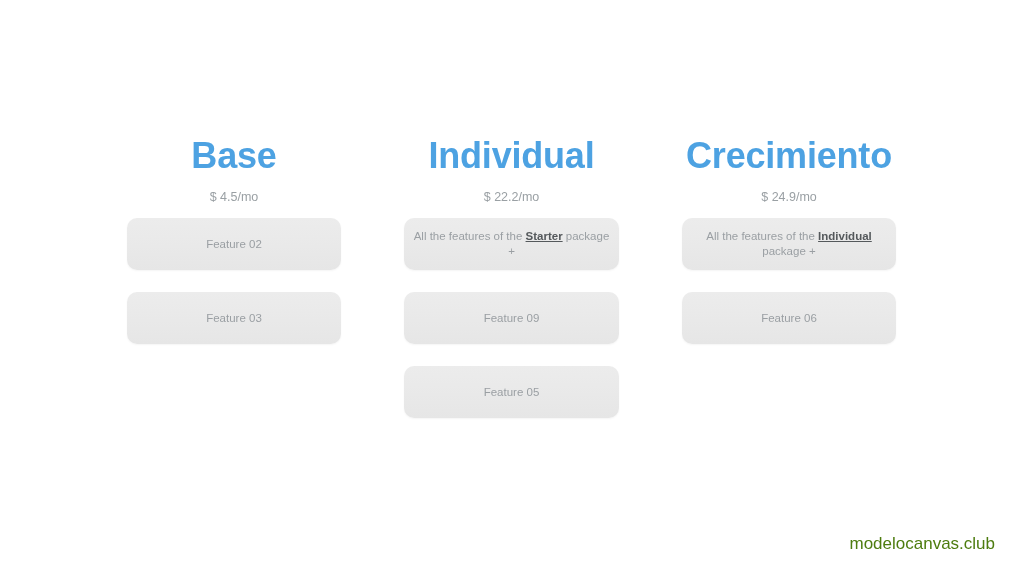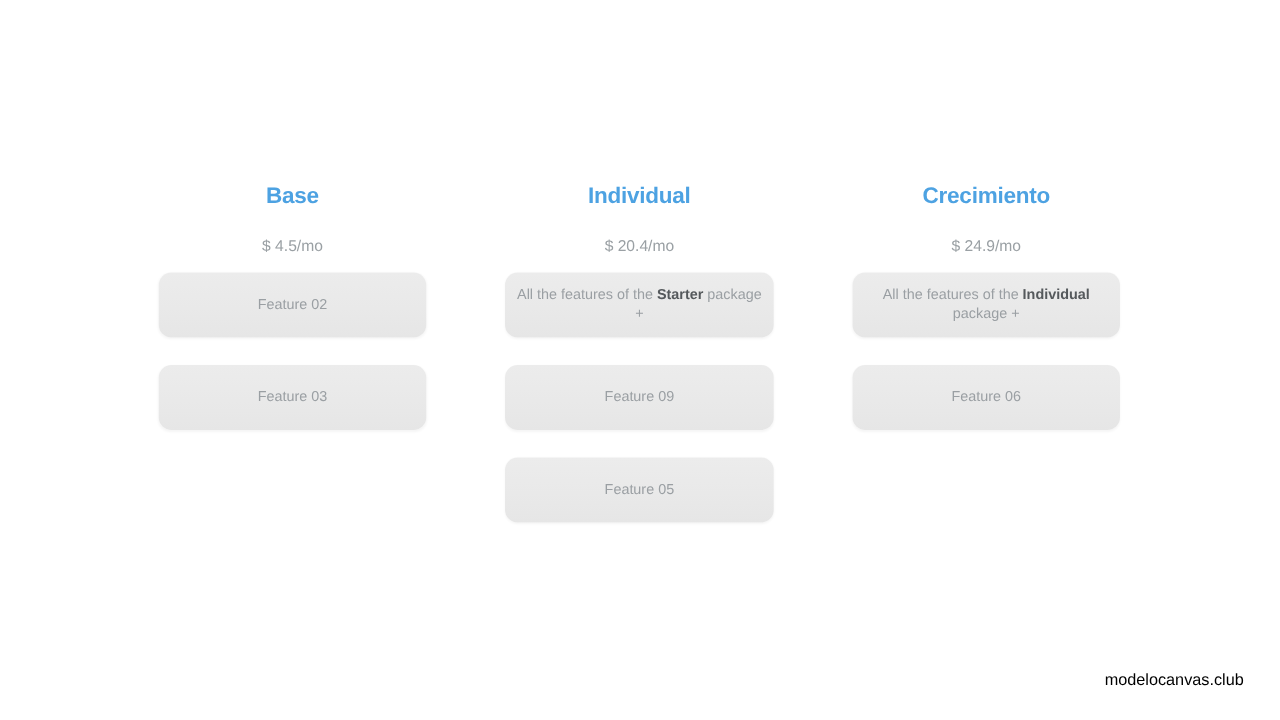--- a/index.html
+++ b/index.html
@@ -37,21 +37,21 @@
     display: flex;
     flex-direction: column;
     align-items: center;
   }
 
   .column.col-0 { width: 214px; margin-left: 127px; }
   .column.col-1 { width: 215px; margin-left: 63px; }
   .column.col-2 { width: 214px; margin-left: 63px; }
 
   .plan-title {
-    font-size: 18px;
+    font-size: 36px;
     font-weight: bold;
     color: #4da2e2;
     letter-spacing: -0.2px;
     line-height: 32px;
     margin: 0;
     white-space: nowrap;
     text-align: center;
   }
 
   .plan-price {
@@ -86,28 +86,29 @@
   .feature-text {
     font-size: 11.5px;
     line-height: 15px;
     color: #9a9fa3;
     text-align: center;
   }
 
   .feature-text b {
     color: #55595c;
     font-weight: bold;
+    text-decoration: underline;
   }
 
   .watermark {
     position: absolute;
     right: 29px;
     bottom: 23px;
-    font-size: 13px;
-    color: #000000;
+    font-size: 17px;
+    color: #4d7c0f;
     line-height: 18px;
     white-space: nowrap;
   }
 </style>
 </head>
 <body>
 
 <div class="slide">
 
   <div class="columns">
@@ -120,21 +121,21 @@
           <div class="feature-text"><span>Feature 02</span><b></b><span></span></div>
         </div>
         <div class="feature-pill">
           <div class="feature-text"><span>Feature 03</span><b></b><span></span></div>
         </div>
       </div>
     </div>
 
     <div class="column col-1">
       <div class="plan-title">Individual</div>
-      <div class="plan-price">$ 20.4/mo</div>
+      <div class="plan-price">$ 22.2/mo</div>
       <div class="features">
         <div class="feature-pill">
           <div class="feature-text"><span>All the features of the </span><b>Starter</b><span> package +</span></div>
         </div>
         <div class="feature-pill">
           <div class="feature-text"><span>Feature 09</span><b></b><span></span></div>
         </div>
         <div class="feature-pill">
           <div class="feature-text"><span>Feature 05</span><b></b><span></span></div>
         </div>

